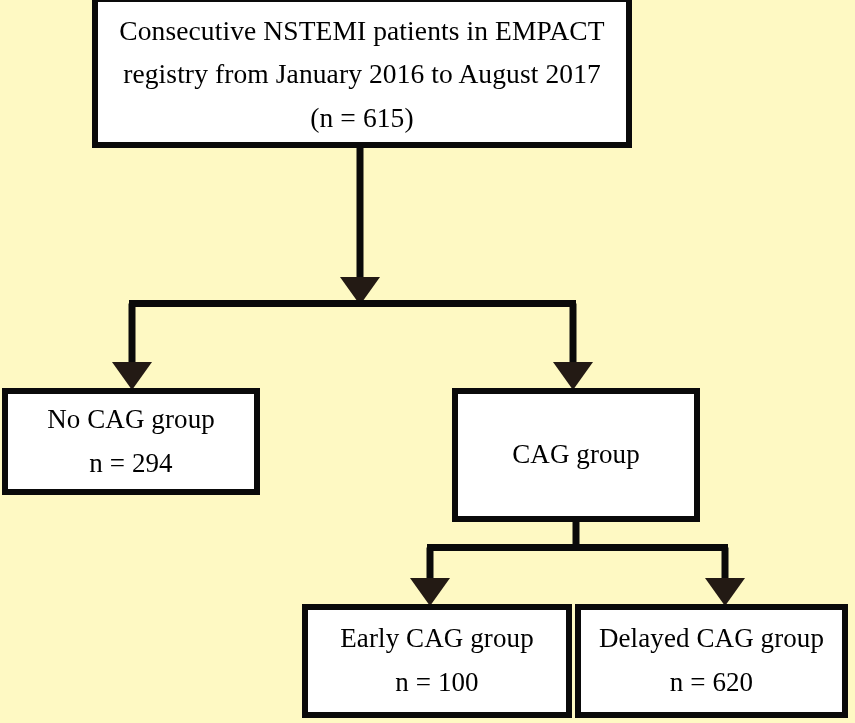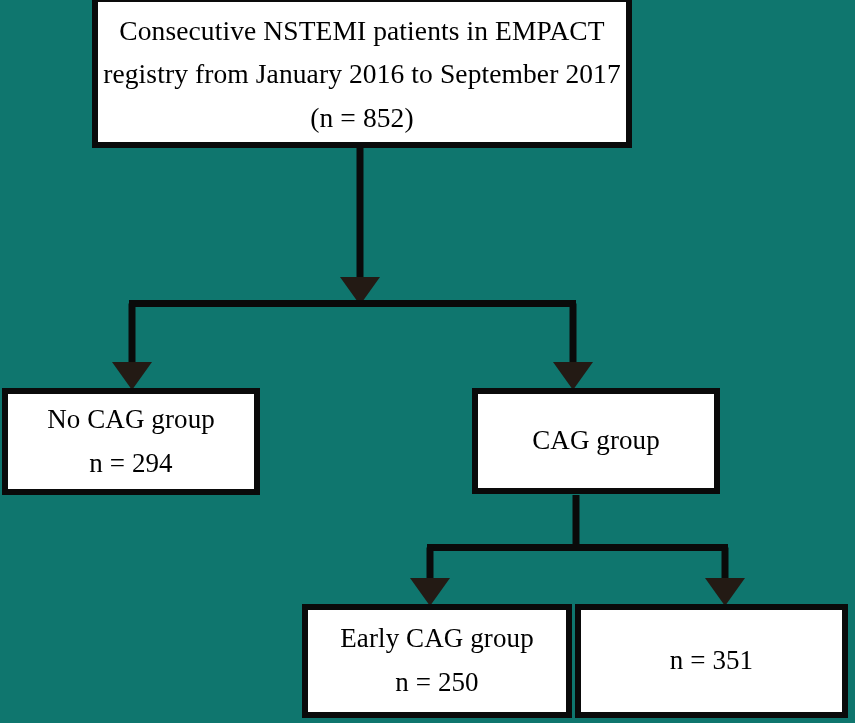--- a/index.html
+++ b/index.html
@@ -4,21 +4,21 @@
 <style>
   html, body {
     margin: 0;
     padding: 0;
     background: #ffffff;
   }
   #flowchart-root {
     position: relative;
     width: 855px;
     height: 723px;
-    background: #0f766e;
+    background: #fef9c3;
     overflow: hidden;
     font-family: "Liberation Serif", "DejaVu Serif", serif;
     color: #000000;
   }
   .node-box {
     position: absolute;
     box-sizing: border-box;
     background: #ffffff;
     border: 6px solid #0a0a0a;
     display: flex;
@@ -47,22 +47,21 @@
   #node-no-cag {
     left: 2px;
     top: 388px;
     width: 258px;
     height: 107px;
   }
   #node-cag {
     left: 452px;
     top: 388px;
     width: 248px;
-    height: 106px;
-    margin-left: 20px;
+    height: 134px;
   }
   #node-early-cag {
     left: 302px;
     top: 604px;
     width: 270px;
     height: 114px;
   }
   #node-delayed-cag {
     left: 575px;
     top: 604px;
@@ -112,35 +111,36 @@
 
     <path class="conn-line" d="M 430 547.5 L 430 582"></path>
     <polygon class="conn-head" points="410,578 450,578 430,606"></polygon>
 
     <path class="conn-line" d="M 725 547.5 L 725 582"></path>
     <polygon class="conn-head" points="705,578 745,578 725,606"></polygon>
   </svg>
 
   <div class="node-box" id="node-root">
     <span class="node-line">Consecutive NSTEMI patients in EMPACT</span>
-    <span class="node-line">registry from January 2016 to September 2017</span>
-    <span class="node-line">(n = 852)</span>
+    <span class="node-line">registry from January 2016 to August 2017</span>
+    <span class="node-line">(n = 615)</span>
   </div>
 
   <div class="node-box" id="node-no-cag">
     <span class="node-line">No CAG group</span>
     <span class="node-line">n = 294</span>
   </div>
 
   <div class="node-box" id="node-cag">
     <span class="node-line">CAG group</span>
   </div>
 
   <div class="node-box" id="node-early-cag">
     <span class="node-line">Early CAG group</span>
-    <span class="node-line">n = 250</span>
+    <span class="node-line">n = 100</span>
   </div>
 
   <div class="node-box" id="node-delayed-cag">
-    <span class="node-line">n = 351</span>
+    <span class="node-line">Delayed CAG group</span>
+    <span class="node-line">n = 620</span>
   </div>
 
 </div>
 
 </body></html>

